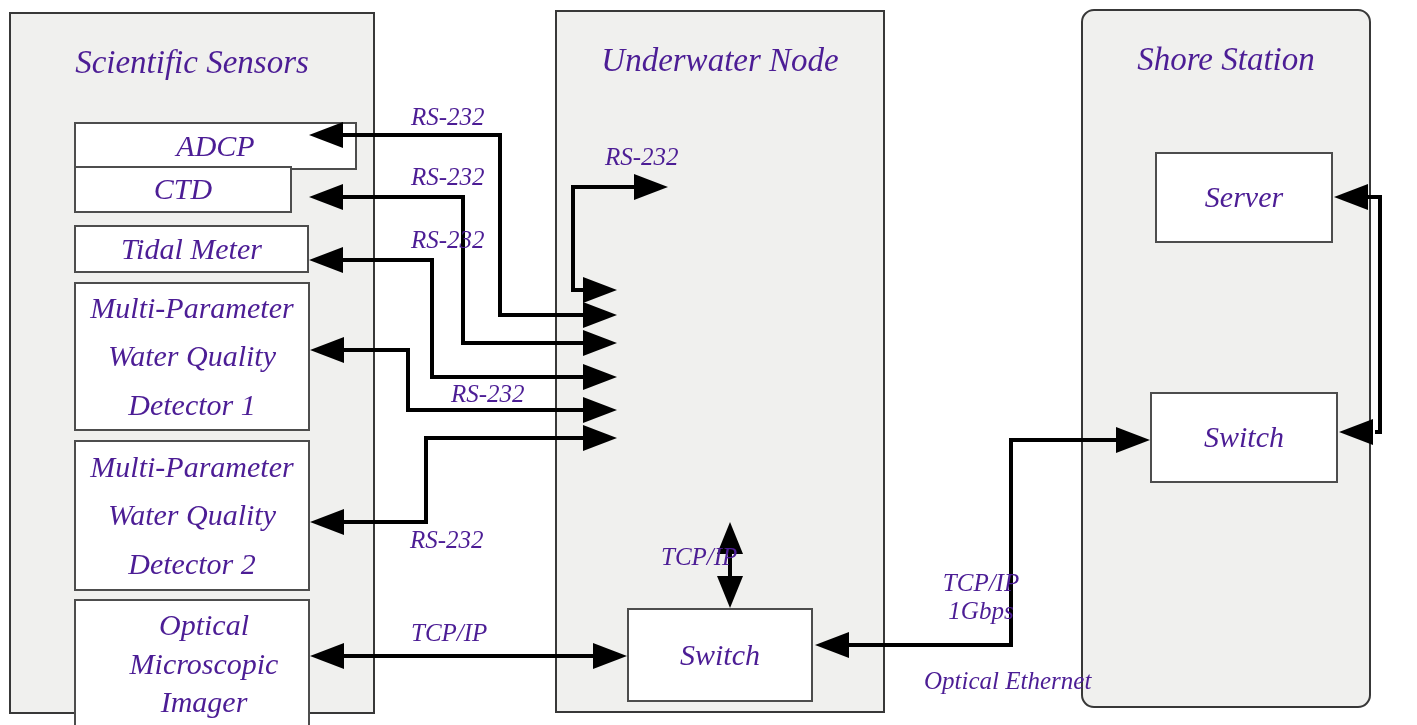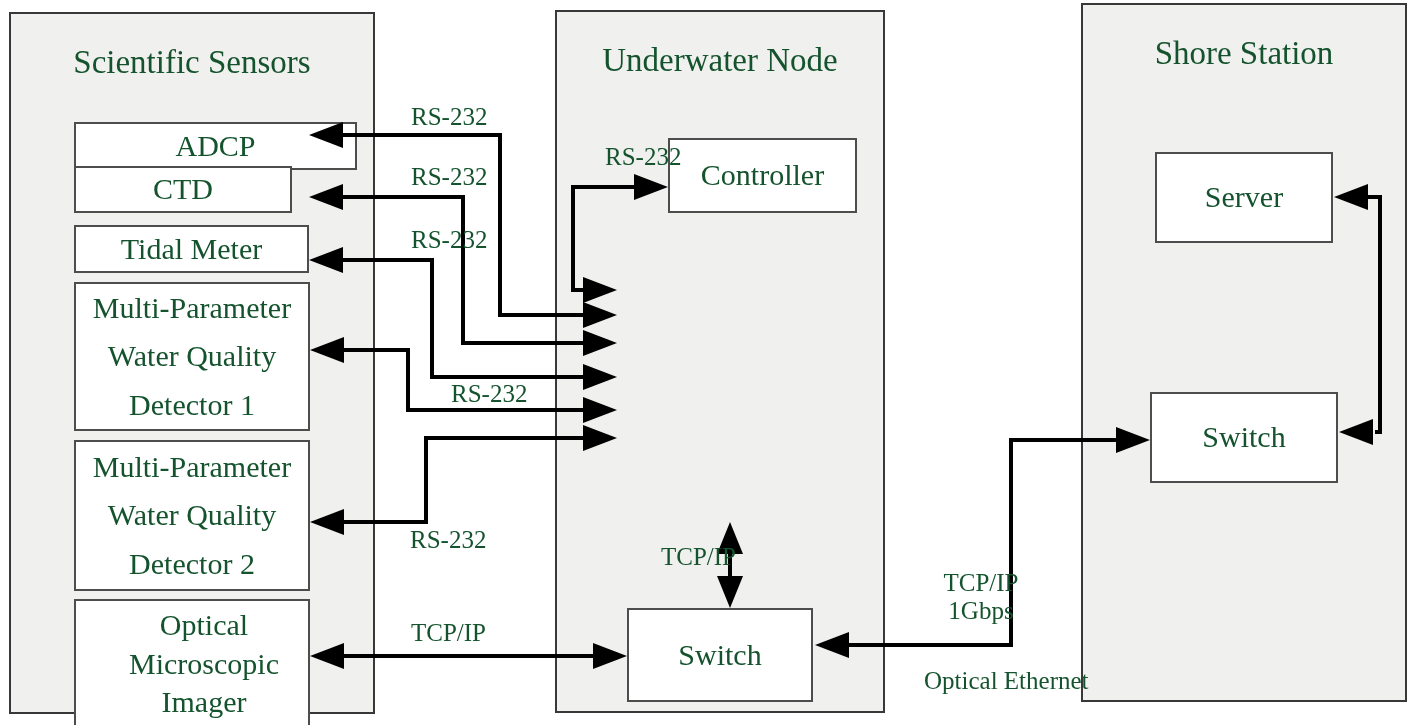--- a/index.html
+++ b/index.html
@@ -1,23 +1,23 @@
 <!DOCTYPE html>
 <html><head>
 <meta charset="utf-8">
 <style>
   html,body{margin:0;padding:0;background:#fff;}
   .canvas{
     position:relative;width:1417px;height:725px;background:#ffffff;overflow:hidden;
-    font-family:"Liberation Serif","DejaVu Serif",serif;color:#14532d;
+    font-family:"Liberation Serif","DejaVu Serif",serif;color:#4c1d95;font-style:italic;
   }
   .panel{position:absolute;background:#f0f0ee;border:2px solid #383838;box-sizing:border-box;z-index:1;}
   #panel-sensors{left:9px;top:12px;width:366px;height:702px;}
   #panel-node{left:555px;top:10px;width:330px;height:703px;}
-  #panel-shore{left:1081px;top:3px;width:326px;height:699px;}
+  #panel-shore{left:1081px;top:9px;width:290px;height:699px;border-radius:13px;}
   .panel-title{position:absolute;left:0;right:0;top:30px;text-align:center;font-size:33px;line-height:1.1;}
 
   .box{
     position:absolute;background:#ffffff;border:2px solid #4d4d4d;box-sizing:border-box;
     display:flex;align-items:center;justify-content:center;text-align:center;
     font-size:30px;line-height:1.28;z-index:2;padding:0 4px;
   }
   .box--tall{line-height:1.62;}
   #box-adcp{left:74px;top:122px;width:283px;height:48px;}
   #box-ctd{left:74px;top:166px;width:218px;height:47px;}
@@ -62,21 +62,20 @@
     <div class="panel-title">Shore Station</div>
   </section>
 
   <div class="box" id="box-adcp">ADCP</div>
   <div class="box" id="box-ctd">CTD</div>
   <div class="box" id="box-tidal">Tidal Meter</div>
   <div class="box box--tall" id="box-det1">Multi-Parameter Water Quality Detector 1</div>
   <div class="box box--tall" id="box-det2">Multi-Parameter Water Quality Detector 2</div>
   <div class="box" id="box-imager">Optical Microscopic Imager</div>
 
-  <div class="box" id="box-controller">Controller</div>
   <div class="box" id="box-nswitch">Switch</div>
 
   <div class="box" id="box-server">Server</div>
   <div class="box" id="box-sswitch">Switch</div>
 
   <svg class="wires" width="1417" height="725" viewBox="0 0 1417 725">
 
     <g>
       <path d="M341 135 H500 V315 H585"></path>
       <polygon points="309,135 343,122 343,148"></polygon>

